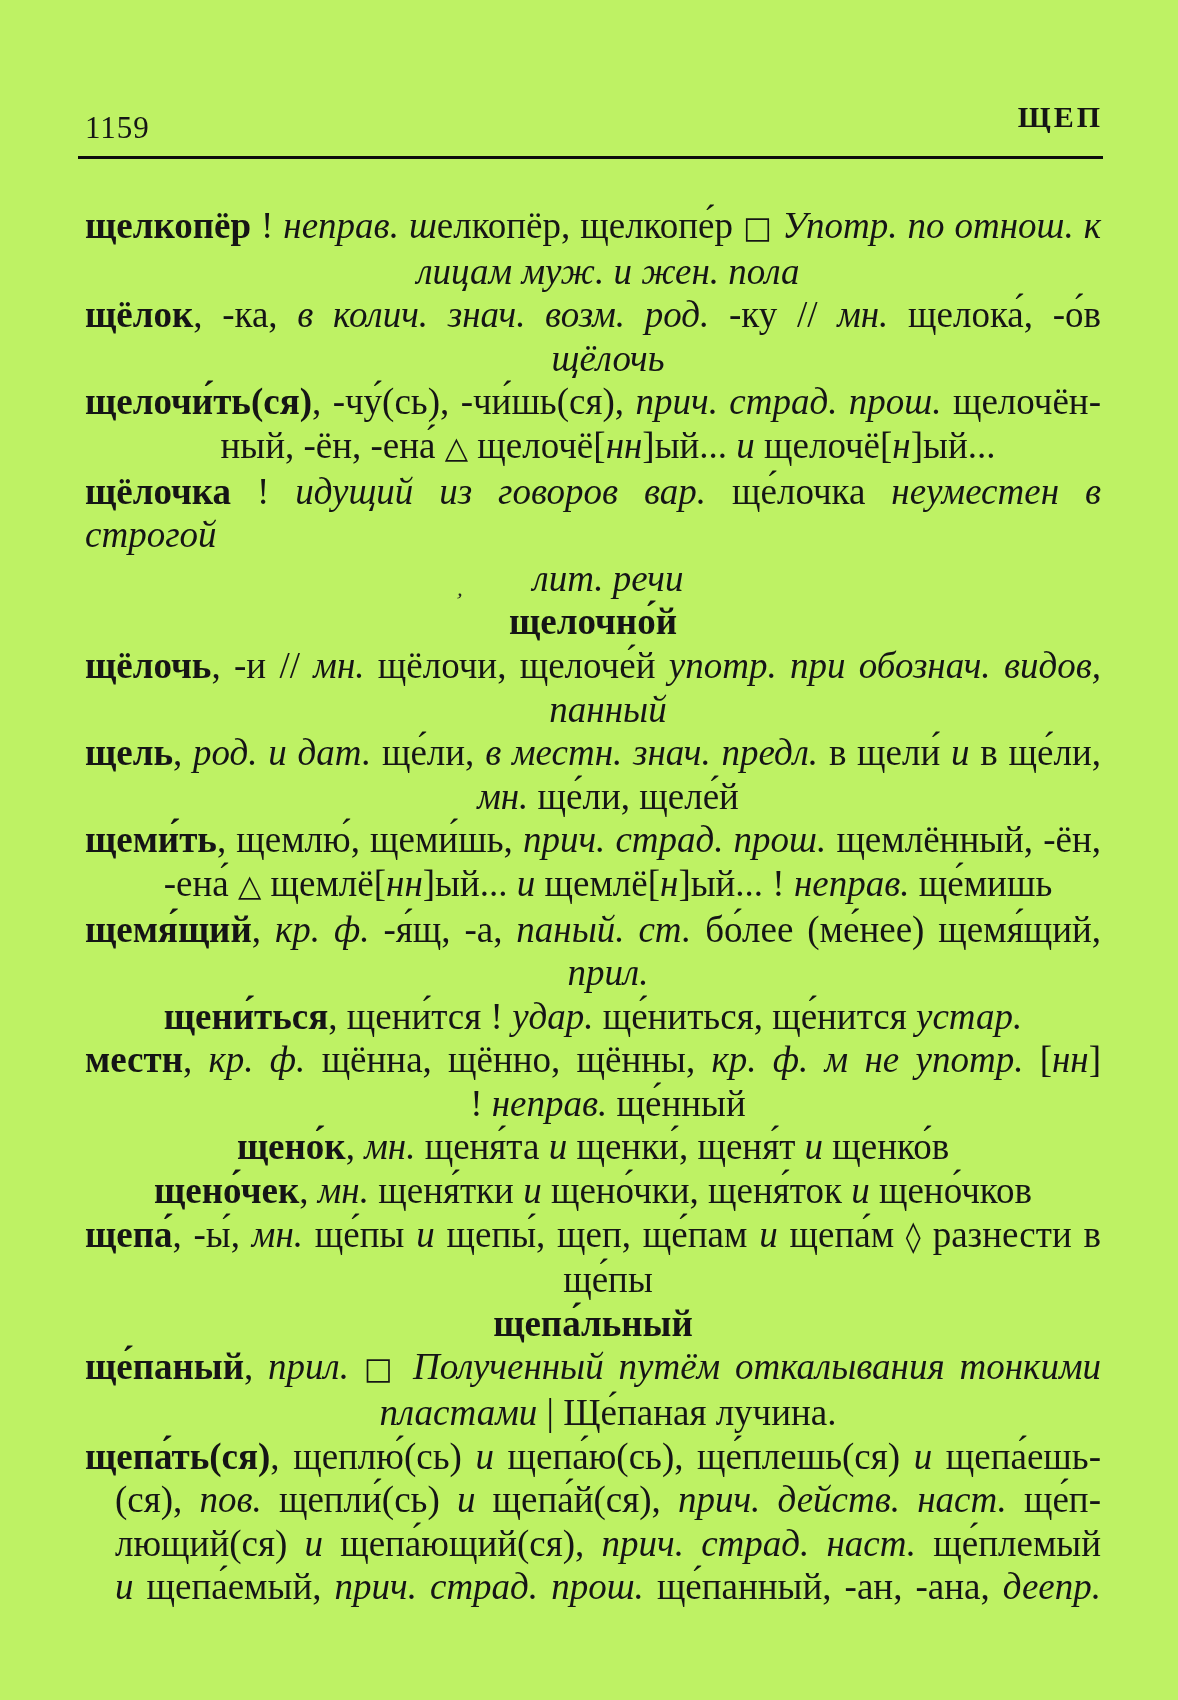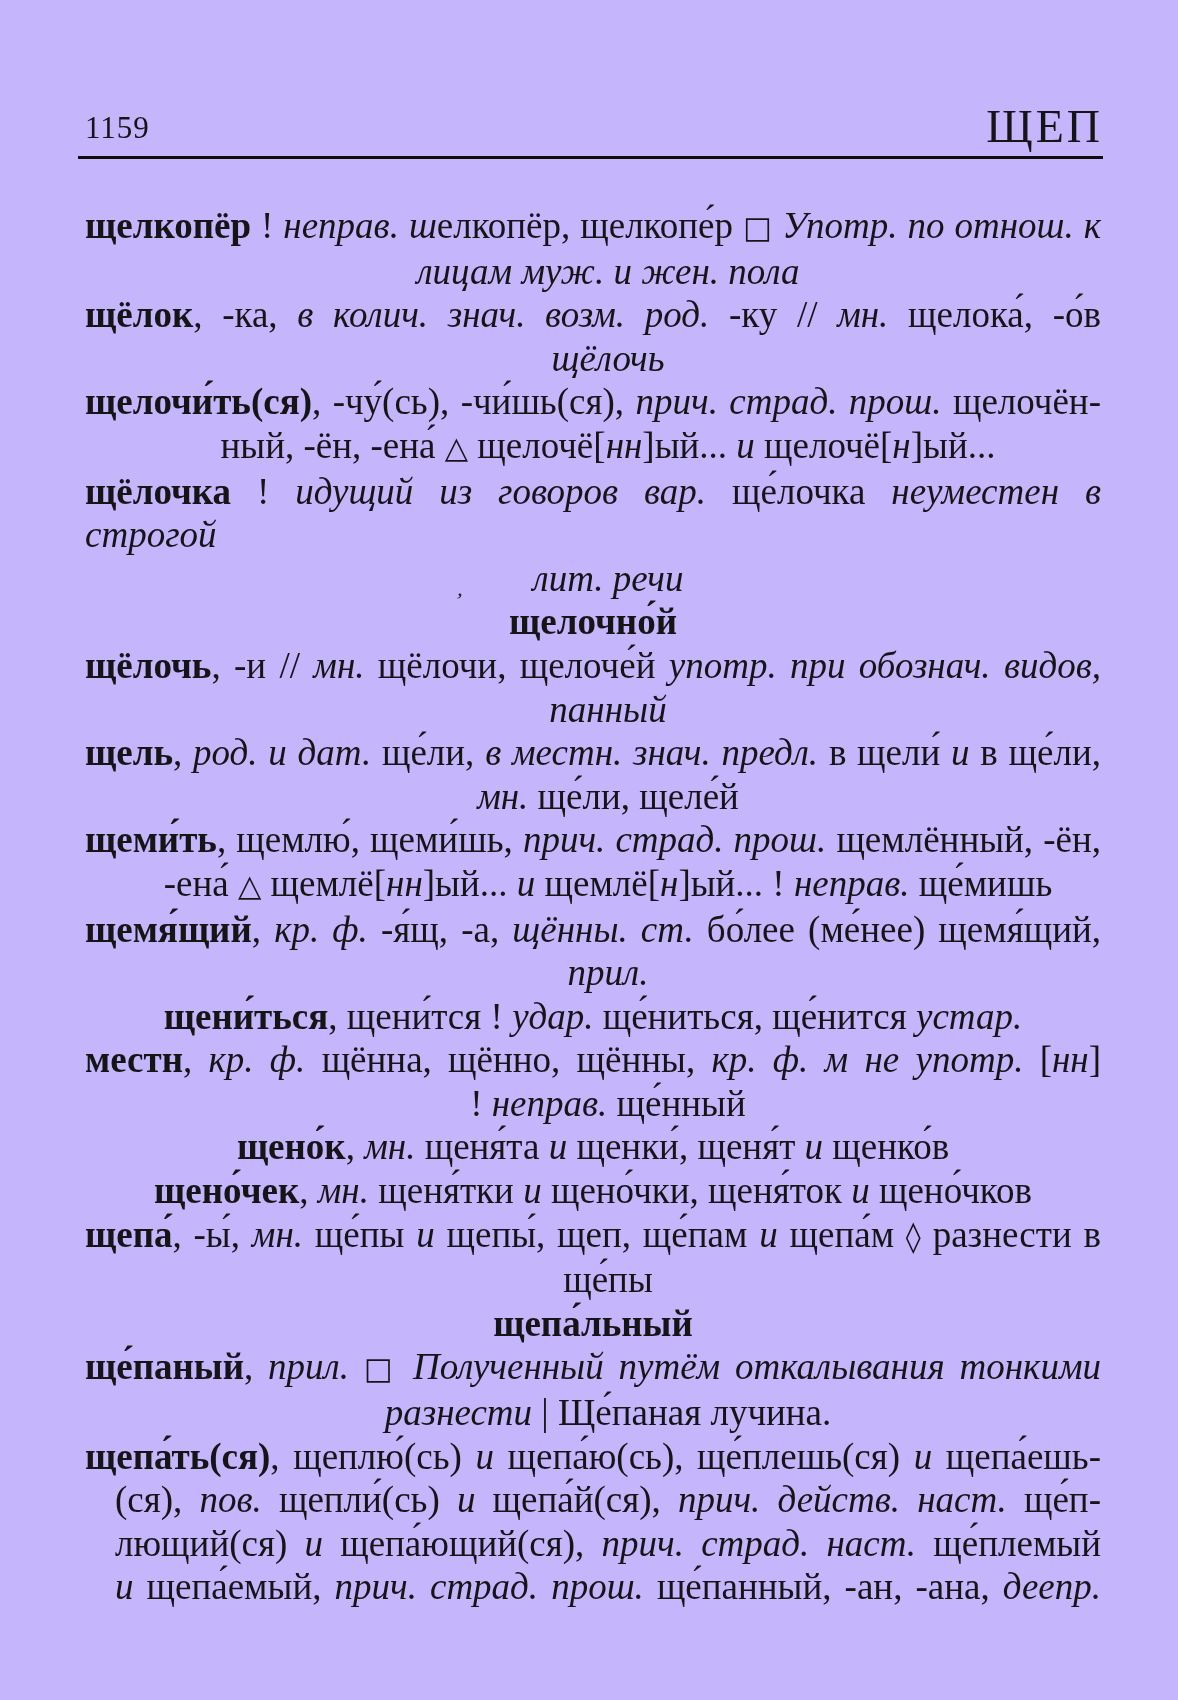--- a/index.html
+++ b/index.html
@@ -1,32 +1,32 @@
 <!DOCTYPE html>
 <html><head>
 <meta charset="utf-8">
 <style>
   html, body { margin: 0; padding: 0; background: #e8e8e8; }
   .page {
     position: relative;
     width: 1178px;
     height: 1700px;
-    background: #c4b5fd;
+    background: #bef264;
     color: #151515;
     font-family: "Liberation Serif", "DejaVu Serif", serif;
     overflow: hidden;
   }
   .header { position: absolute; top: 100px; left: 85px; width: 1018px; height: 52px; }
   .pagenum {
     position: absolute; left: 0; top: 10px;
     font-size: 31px; letter-spacing: 1px;
   }
   .guide {
     position: absolute; right: 0; top: 0;
-    font-size: 46px; font-weight: normal; letter-spacing: 3px;
+    font-size: 30px; font-weight: bold; letter-spacing: 3px;
   }
   .rule {
     position: absolute; top: 156px; left: 78px;
     width: 1025px; height: 3px; background: #0d0d0d;
   }
   .entries {
     position: absolute; top: 204px; left: 85px;
     width: 1016px;
     font-size: 37px; line-height: 43.6px;
   }
@@ -77,21 +77,21 @@
       </div>
       <div class="entry">
         <div class="line fill"><span class="s-b">щель</span><span class="s-r">, </span><span class="s-i">род. и дат. </span><span class="s-r">ще́ли, </span><span class="s-i">в местн. знач. предл. </span><span class="s-r">в щели́ </span><span class="s-i">и</span><span class="s-r"> в ще́ли,</span></div>
         <div class="line cont"><span class="s-i">мн. </span><span class="s-r">ще́ли, щеле́й</span></div>
       </div>
       <div class="entry">
         <div class="line fill"><span class="s-b">щеми́ть</span><span class="s-r">, щемлю́, щеми́шь, </span><span class="s-i">прич. страд. прош. </span><span class="s-r">щемлённый, -ён,</span></div>
         <div class="line cont"><span class="s-r">-ена́ </span><span class="s-sym">△</span><span class="s-r"> щемлё[</span><span class="s-i">нн</span><span class="s-r">]ый... </span><span class="s-i">и</span><span class="s-r"> щемлё[</span><span class="s-i">н</span><span class="s-r">]ый... ! </span><span class="s-i">неправ. </span><span class="s-r">ще́мишь</span></div>
       </div>
       <div class="entry">
-        <div class="line fill"><span class="s-b">щемя́щий</span><span class="s-r">, </span><span class="s-i">кр. ф. </span><span class="s-r">-я́щ, -а, </span><span class="s-i">щённы. ст. </span><span class="s-r">бо́лее (ме́нее) щемя́щий,</span></div>
+        <div class="line fill"><span class="s-b">щемя́щий</span><span class="s-r">, </span><span class="s-i">кр. ф. </span><span class="s-r">-я́щ, -а, </span><span class="s-i">паный. ст. </span><span class="s-r">бо́лее (ме́нее) щемя́щий,</span></div>
         <div class="line cont"><span class="s-i">прил.</span></div>
       </div>
       <div class="entry">
         <div class="line"><span class="s-b">щени́ться</span><span class="s-r">, щени́тся ! </span><span class="s-i">удар. </span><span class="s-r">ще́ниться, ще́нится </span><span class="s-i">устар.</span></div>
       </div>
       <div class="entry">
         <div class="line fill"><span class="s-b">местн</span><span class="s-r">, </span><span class="s-i">кр. ф. </span><span class="s-r">щённа, щённо, щённы, </span><span class="s-i">кр. ф. м не употр. </span><span class="s-r">[</span><span class="s-i">нн</span><span class="s-r">]</span></div>
         <div class="line cont"><span class="s-r">! </span><span class="s-i">неправ. </span><span class="s-r">ще́нный</span></div>
       </div>
       <div class="entry">
@@ -102,21 +102,21 @@
       </div>
       <div class="entry">
         <div class="line fill"><span class="s-b">щепа́</span><span class="s-r">, -ы́, </span><span class="s-i">мн. </span><span class="s-r">ще́пы </span><span class="s-i">и</span><span class="s-r"> щепы́, щеп, ще́пам </span><span class="s-i">и</span><span class="s-r"> щепа́м </span><span class="s-sym">◊</span><span class="s-r"> разнести в</span></div>
         <div class="line cont"><span class="s-r">ще́пы</span></div>
       </div>
       <div class="entry">
         <div class="line"><span class="s-b">щепа́льный</span></div>
       </div>
       <div class="entry">
         <div class="line fill"><span class="s-b">ще́паный</span><span class="s-r">, </span><span class="s-i">прил. </span><span class="s-sym">□</span><span class="s-i"> Полученный путём откалывания тонкими</span></div>
-        <div class="line cont"><span class="s-i">разнести </span><span class="s-r">| Ще́паная лучина.</span></div>
+        <div class="line cont"><span class="s-i">пластами </span><span class="s-r">| Ще́паная лучина.</span></div>
       </div>
       <div class="entry">
         <div class="line fill"><span class="s-b">щепа́ть(ся)</span><span class="s-r">, щеплю́(сь) </span><span class="s-i">и</span><span class="s-r"> щепа́ю(сь), ще́плешь(ся) </span><span class="s-i">и</span><span class="s-r"> щепа́ешь-</span></div>
         <div class="line cont fill"><span class="s-r">(ся), </span><span class="s-i">пов. </span><span class="s-r">щепли́(сь) </span><span class="s-i">и</span><span class="s-r"> щепа́й(ся), </span><span class="s-i">прич. действ. наст. </span><span class="s-r">ще́п-</span></div>
         <div class="line cont fill"><span class="s-r">лющий(ся) </span><span class="s-i">и</span><span class="s-r"> щепа́ющий(ся), </span><span class="s-i">прич. страд. наст. </span><span class="s-r">ще́племый</span></div>
         <div class="line cont fill"><span class="s-i">и</span><span class="s-r"> щепа́емый, </span><span class="s-i">прич. страд. прош. </span><span class="s-r">ще́панный, -ан, -ана, </span><span class="s-i">деепр.</span></div>
       </div>
     </div>
   <span class="speck">ʼ</span>
 </div>

